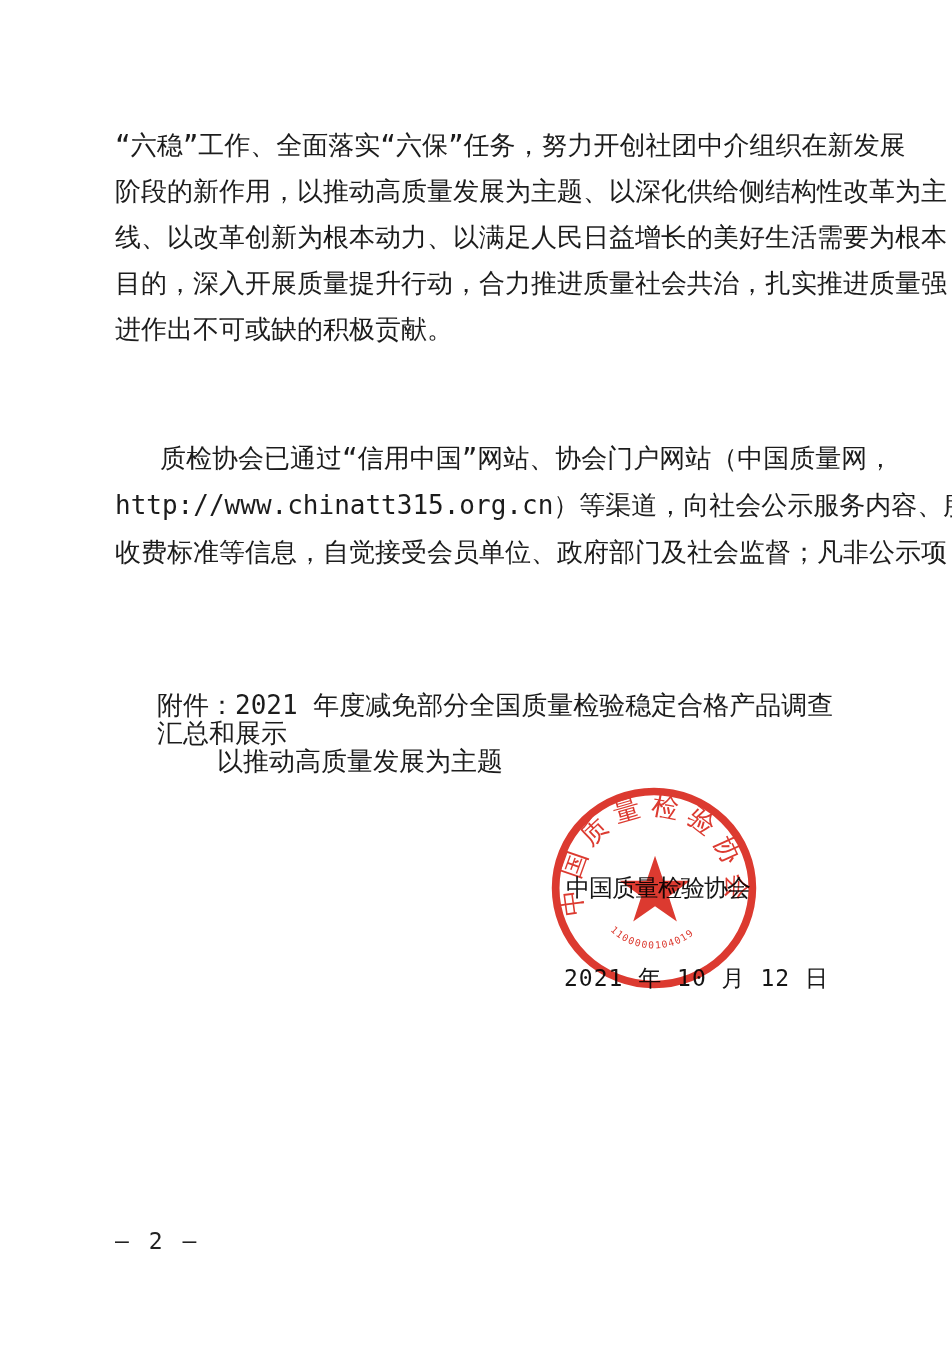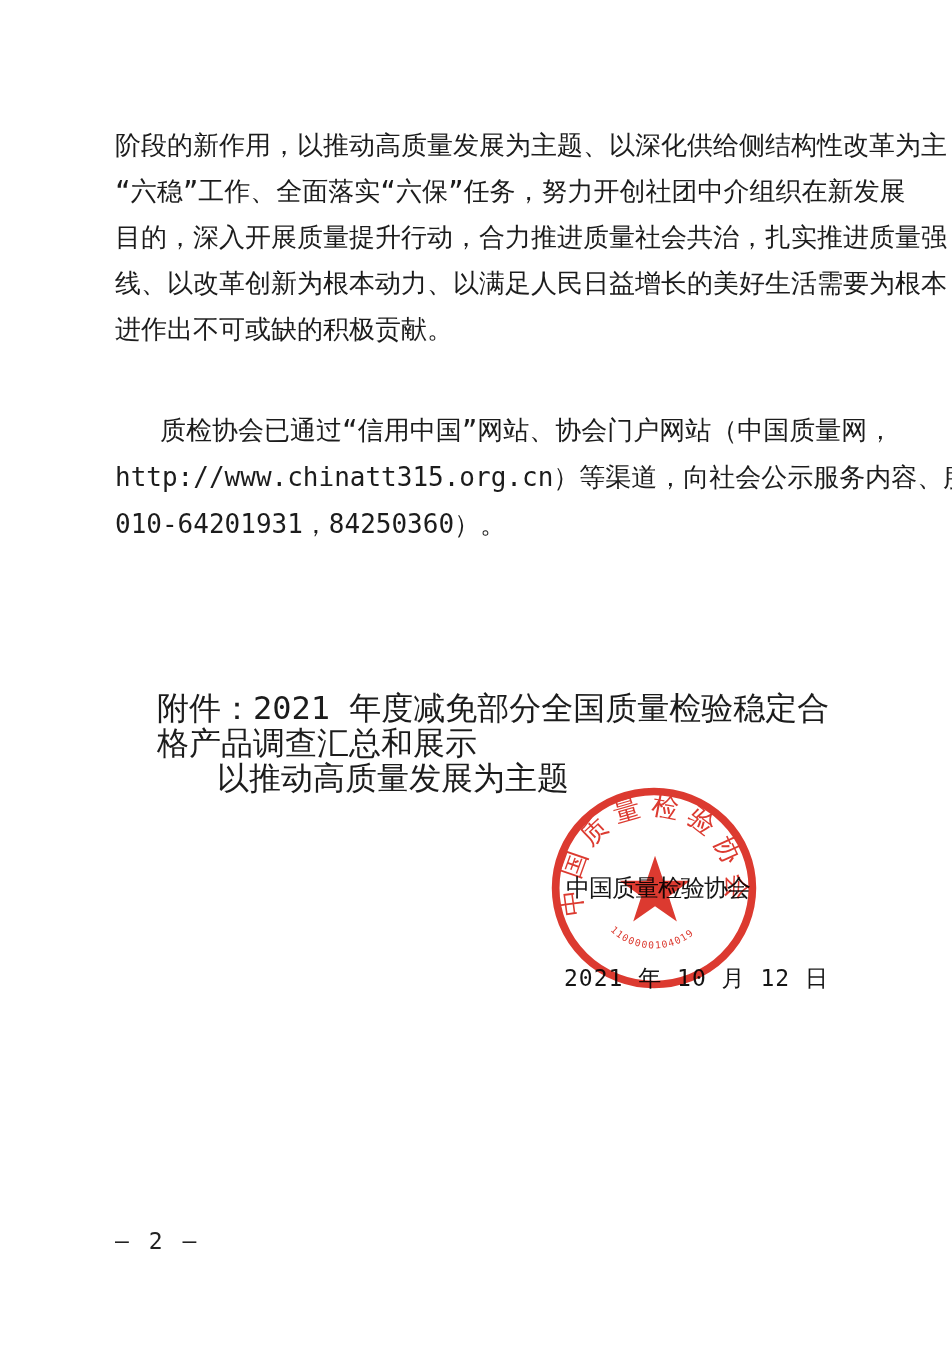--- a/index.html
+++ b/index.html
@@ -10,22 +10,22 @@
     margin:0 auto;
     overflow:hidden;
     font-family:"DejaVu Sans Mono","Liberation Serif",serif;
     color:#1c1c1c;
   }
   .para{position:absolute;left:115px;width:727px;font-size:26px;}
   #para1{top:122px;line-height:46px;}
   #para2{top:407px;line-height:47px;}
   .line{width:727px;text-align:justify;text-align-last:justify;white-space:nowrap;}
   .line.lastline{text-align:center;text-align-last:left;}
-  .line.indent{padding-left:45px;width:682px;}
-  .attachment{position:absolute;left:157px;top:691px;font-size:32px;line-height:35px;width:700px;}
+  .line.indent{padding-left:45px;width:682px;margin-top:28px;}
+  .attachment{position:absolute;left:157px;top:691px;font-size:26px;line-height:28px;width:700px;}
   .attachment .l2{padding-left:60px;}
   .sig-org{
     position:absolute;left:566px;top:872px;
     font-size:24px;letter-spacing:-1px;color:#151515;white-space:nowrap;
   }
   .sig-date{
     position:absolute;left:564px;top:963px;
     font-size:23px;color:#151515;white-space:nowrap;letter-spacing:1px;
   }
   .seal{
@@ -34,31 +34,31 @@
     mix-blend-mode:multiply;opacity:.92;
   }
   .pageno{position:absolute;left:115px;top:1228px;font-size:23px;letter-spacing:3px;color:#222;}
 </style>
 </head>
 <body>
 
 <div class="page">
 
   <div class="para" id="para1">
+    <div class="line">“六稳”工作、全面落实“六保”任务，努力开创社团中介组织在新发展</div>
     <div class="line">阶段的新作用，以推动高质量发展为主题、以深化供给侧结构性改革为主</div>
-    <div class="line">“六稳”工作、全面落实“六保”任务，努力开创社团中介组织在新发展</div>
+    <div class="line">线、以改革创新为根本动力、以满足人民日益增长的美好生活需要为根本</div>
     <div class="line">目的，深入开展质量提升行动，合力推进质量社会共治，扎实推进质量强</div>
-    <div class="line">线、以改革创新为根本动力、以满足人民日益增长的美好生活需要为根本</div>
     <div class="line lastline">进作出不可或缺的积极贡献。</div>
   </div>
 
   <div class="para" id="para2">
     <div class="line indent">质检协会已通过“信用中国”网站、协会门户网站（中国质量网，</div>
     <div class="line">http://www.chinatt315.org.cn）等渠道，向社会公示服务内容、服务方式和</div>
-    <div class="line lastline">010-64201931，84250360）。</div>
+    <div class="line">收费标准等信息，自觉接受会员单位、政府部门及社会监督；凡非公示项</div>
   </div>
 
   <div class="attachment">
     <div class="l1"><span>附件：</span><span>2021 年度减免部分全国质量检验稳定合格产品调查汇总和展示</span></div>
     <div class="l2">以推动高质量发展为主题</div>
   </div>
 
   <div class="sig-org">中国质量检验协会</div>
   <div class="sig-date">2021 年 10 月 12 日</div>
 

